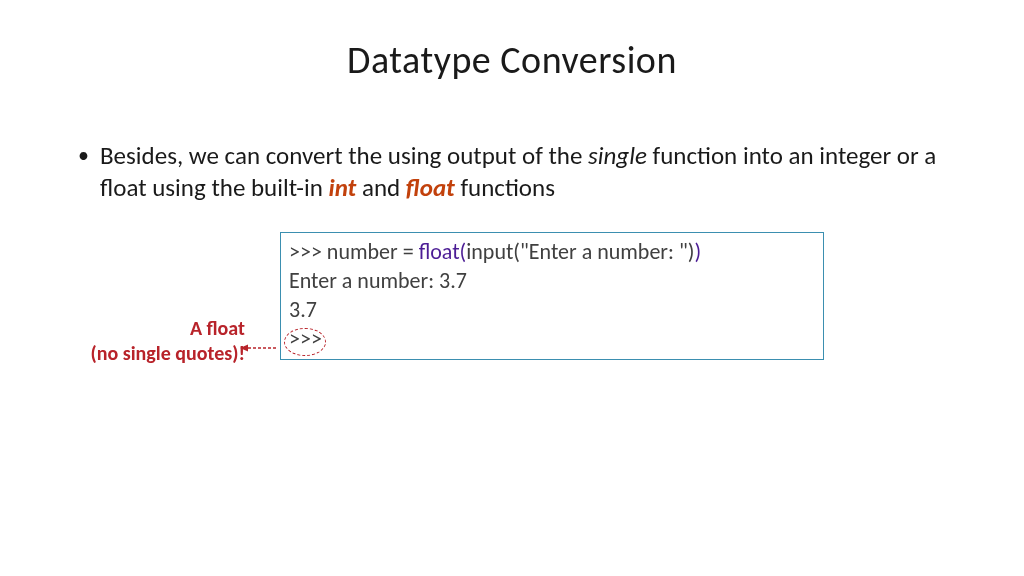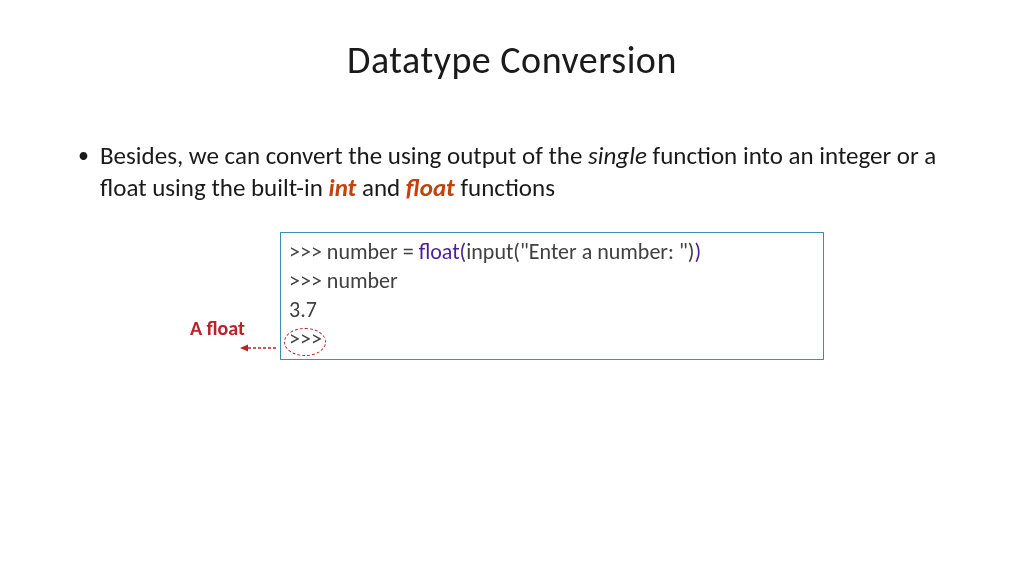--- a/index.html
+++ b/index.html
@@ -92,27 +92,28 @@
 
 <div class="bullet-wrap">
   <span class="bullet-dot">•</span>
   <div class="bullet-text">
     <span>Besides, we can convert the using output of the </span><span class="italic">single</span><span> function into an integer or a float using the built-in </span><span class="kw">int</span><span> and </span><span class="kw">float</span><span> functions</span>
   </div>
 </div>
 
 <div class="codebox">
   <div class="row"><span>&gt;&gt;&gt; number = </span><span class="green">float(</span><span>input("Enter a number: ")</span><span class="green">)</span></div>
-  <div class="row">&gt;&gt;&gt; number</div>
+  <div class="row">Enter a number: 3.7</div>
   <div class="row">3.7</div>
   <div class="row">&gt;&gt;&gt;</div>
 </div>
 
 <div class="circle-annot"></div>
 
 <svg class="arrow" viewBox="0 0 36 10">
   <line x1="36" y1="5" x2="6" y2="5" stroke="#b8232a" stroke-width="1.4" stroke-dasharray="3 2"></line>
   <polygon points="0,5 8,1.5 8,8.5" fill="#b8232a"></polygon>
 </svg>
 
 <div class="callout">
   <div>A float</div>
+  <div>(no single quotes)!</div>
 </div>
 
 </body></html>

